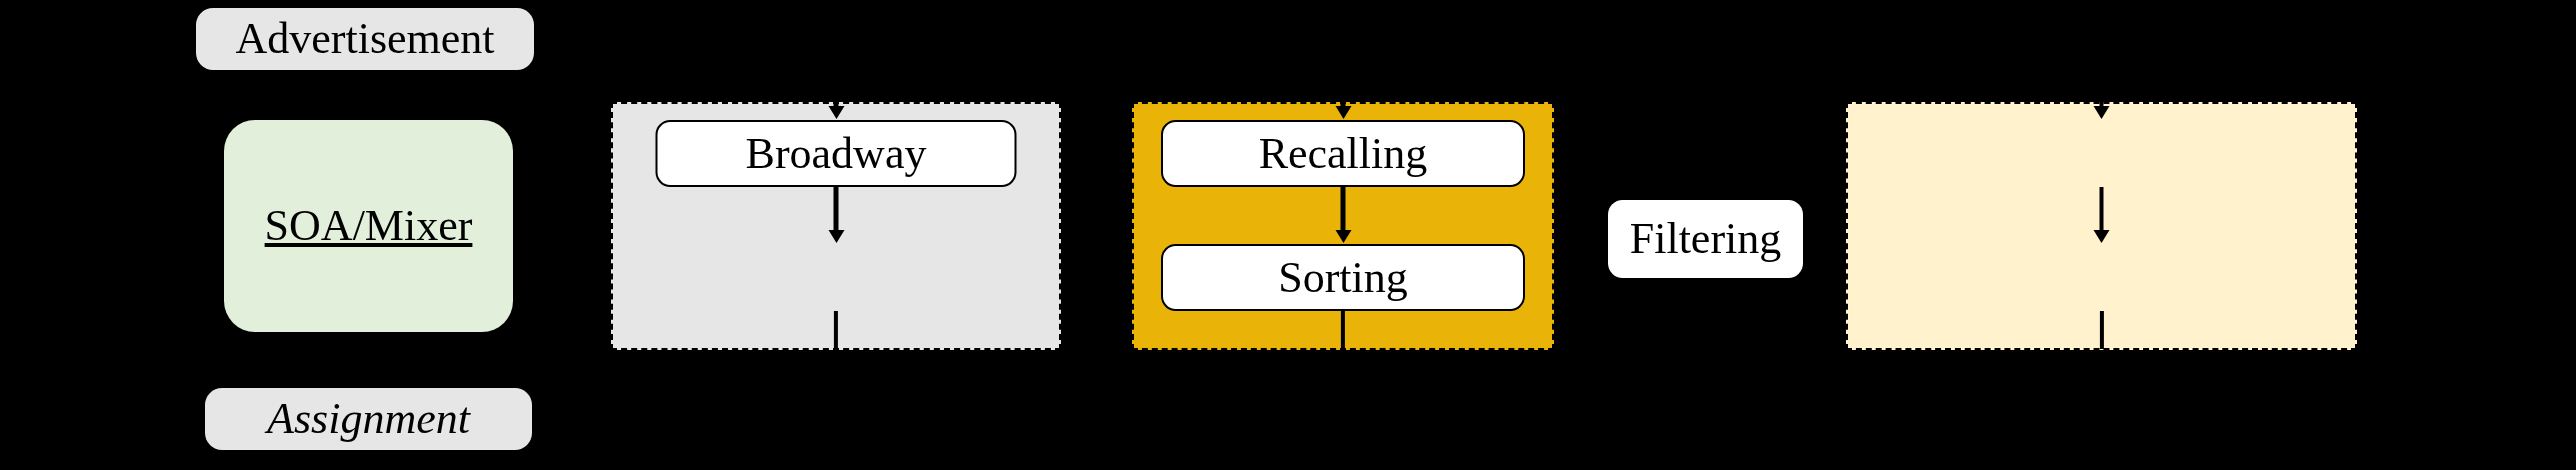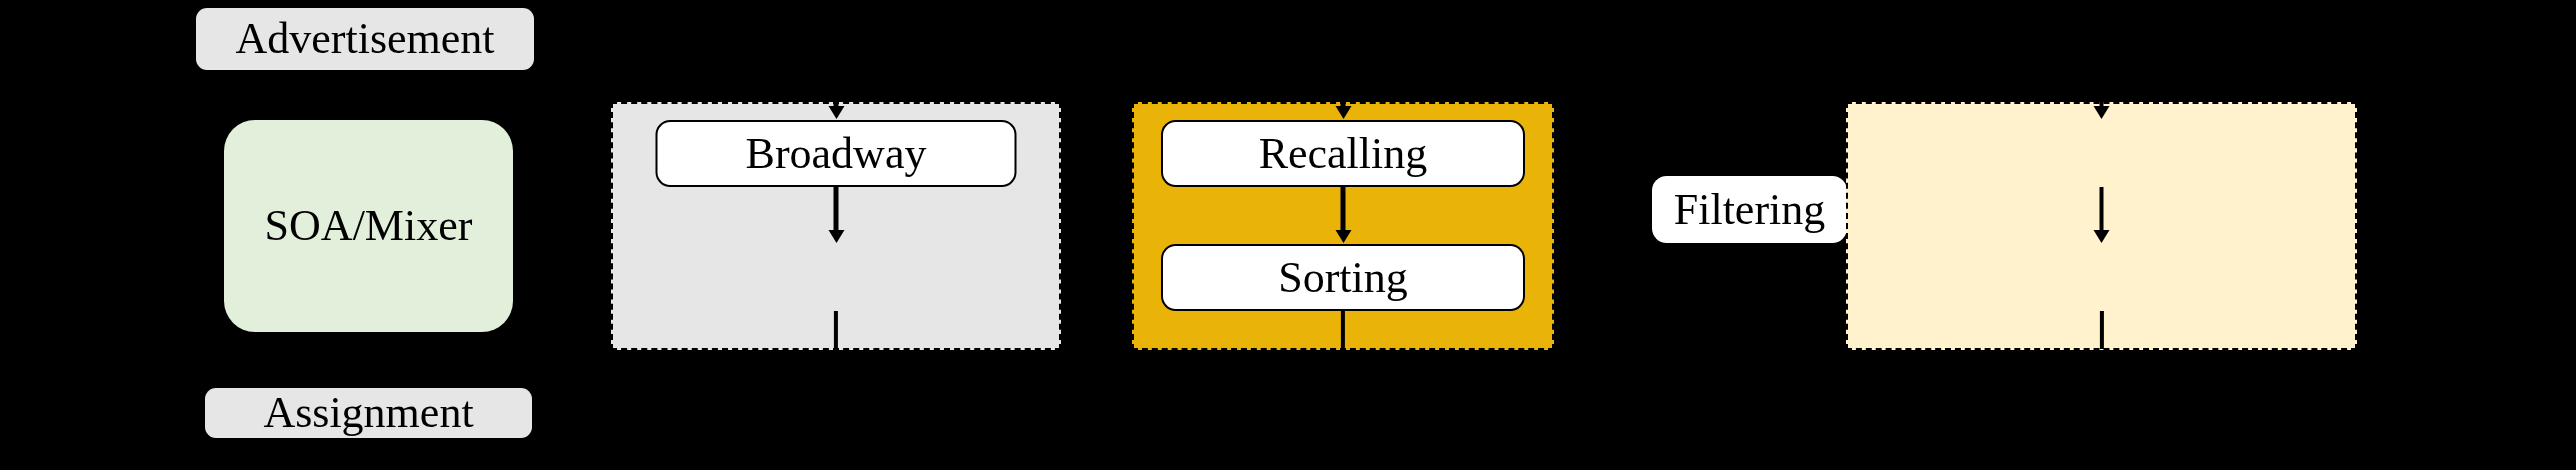--- a/index.html
+++ b/index.html
@@ -9,30 +9,30 @@
     background:#000;
     overflow:hidden;
     font-family:"Liberation Serif","DejaVu Serif",serif;
     color:#000;
   }
   
   .pill{
     position:absolute;
     display:flex;align-items:center;justify-content:center;
     font-size:44px;line-height:1;
-    border-radius:11px;
+    border-radius:17px;
   }
   .pill.gray{background:#e7e6e6;}
   .pill.white{background:#ffffff;border-radius:14.7px;}
   .engine{
     position:absolute;
     left:224px;top:120px;width:289px;height:212px;
     background:#e2efda;border-radius:31px;
     display:flex;align-items:center;justify-content:center;
-    font-size:44px;line-height:1;
+    font-size:44px;line-height:1;text-decoration:underline;
   }
   
   .stage{
     position:absolute;
     top:102px;height:248px;
     border:2.1px dashed #000;
     box-sizing:border-box;
   }
   .stage-gray{background:#e6e6e6;}
   .stage-blue{background:#eab308;}
@@ -65,22 +65,22 @@
   .arrow-in{top:-18px;}
   .arrow-in .stem{height:20.4px;}
   .arrow-mid{top:83px;}
   .arrow-mid .stem{height:43px;}
   .line-out{
     position:absolute;left:50%;transform:translateX(-50%);
     top:207px;height:38px;width:4.2px;background:#000;
   }
   
   .adv{left:196px;top:7.9px;width:338px;height:62px;}
-  .asg{left:205px;top:388px;width:327px;height:50px;}
-  .flt{left:1608px;top:176px;width:195px;height:67px;margin-left:44px;}
+  .asg{left:205px;top:388px;width:327px;height:62px;font-style:italic;}
+  .flt{left:1608px;top:200px;width:195px;height:78px;}
   .stg1{left:611px;width:450px;}
   .stg2{left:1132px;width:422px;}
   .stg3{left:1846px;width:511px;}
 </style>
 </head>
 <body>
 
 <div class="canvas">
 
   <div class="pill gray adv">

